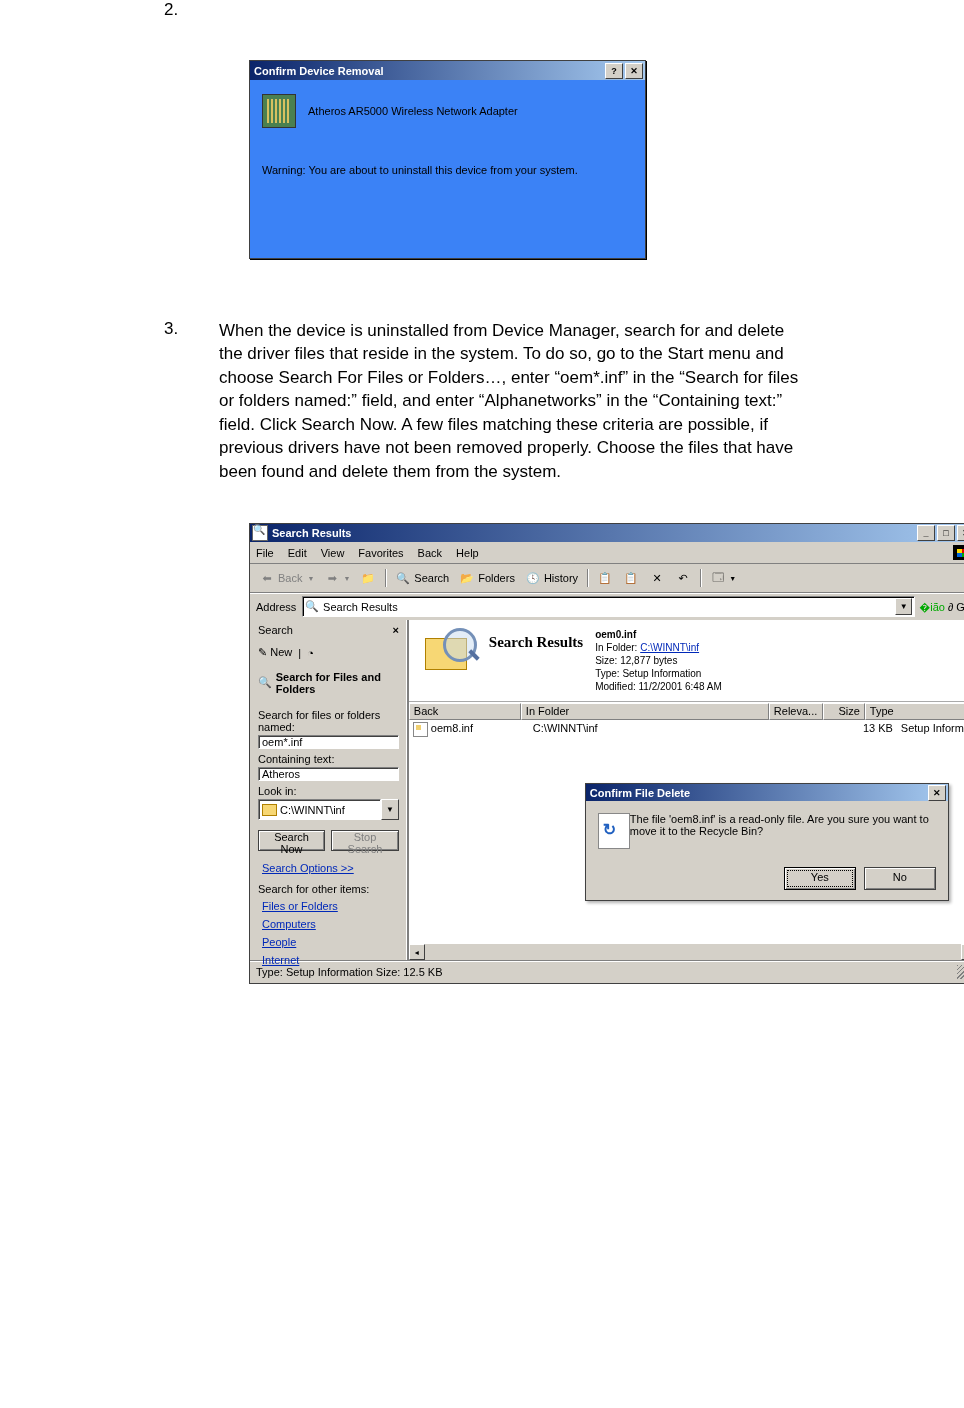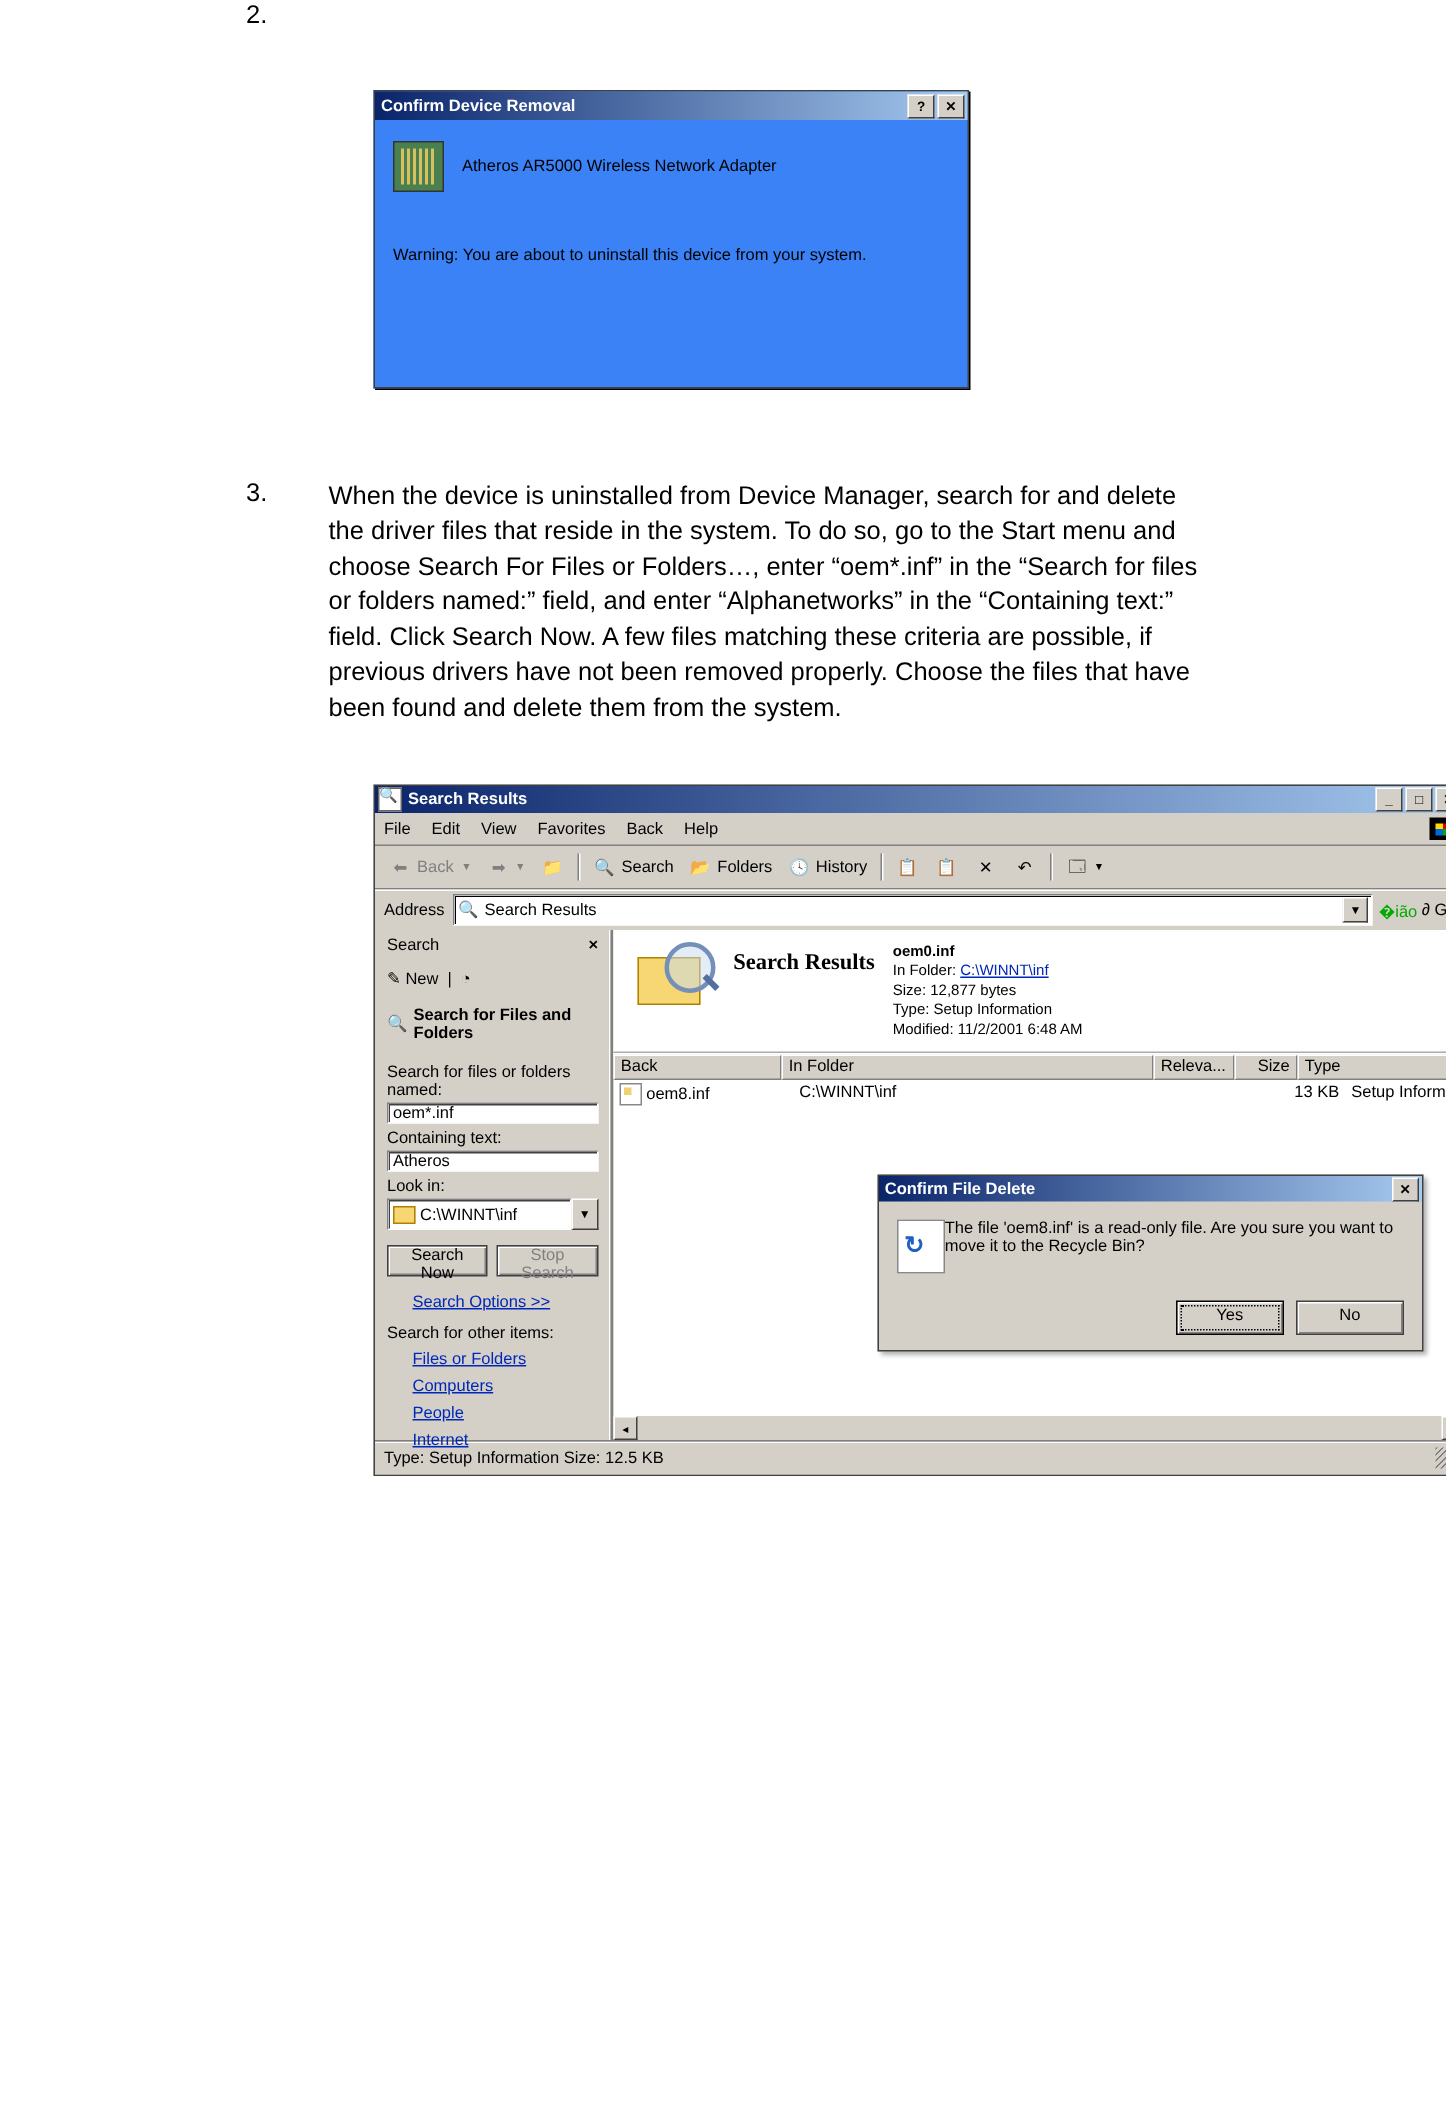--- a/index.html
+++ b/index.html
@@ -145,21 +145,21 @@
   .sp-combo{ display:flex; }
   .sp-combo .box{flex:1;height:19px;background:#fff;border:1px solid #808080;
     border-right-color:#fff;border-bottom-color:#fff;box-shadow:inset 1px 1px 0 #404040;
     display:flex;align-items:center;padding:0 3px;font-size:11px;gap:3px;}
   .folder-ic{width:13px;height:10px;background:#f7d774;border:1px solid #b08000;}
   .sp-buttons{ display:flex; gap:6px; margin:10px 0 8px;}
   .sp-btn{ height:21px; padding:0 4px; background:#d4d0c8;
     border:1px solid #404040; box-shadow:inset 1px 1px 0 #fff,inset -1px -1px 0 #808080;
     font-size:11px;}
   .sp-btn.dis{ color:#808080;}
-  .link{ color:#0028b8; text-decoration:underline; font-size:11px; margin:3px 17px; display:block;}
+  .link{ color:#0028b8; text-decoration:underline; font-size:11px; margin:3px 4px; display:block;}
   .sp-other{ font-size:11px; margin:6px 0 2px;}
   .results-pane{ flex:1; background:#fff; display:flex; flex-direction:column; position:relative;}
   .res-banner{ background:#fff; padding:8px 10px 8px 10px; display:flex; gap:12px;
     border-bottom:1px solid #aaa;}
   .res-banner .ficon{ width:58px;height:44px; position:relative;}
   .res-banner .ficon .f1{position:absolute;width:40px;height:30px;left:6px;top:10px;background:#f7d774;border:1px solid #b08000;}
   .res-banner .ficon .mag2{position:absolute;width:28px;height:28px;left:24px;top:0;
     border:3px solid #7490b8;border-radius:50%;background:rgba(200,220,240,.5);}
   .res-banner .ficon .mag2::after{content:"";position:absolute;width:12px;height:4px;background:#5570a0;left:22px;top:22px;transform:rotate(45deg);}
   .res-banner .btxt .srt{ font-family:"Comic Sans MS",cursive; font-weight:bold; font-size:15px; margin-top:6px;}

